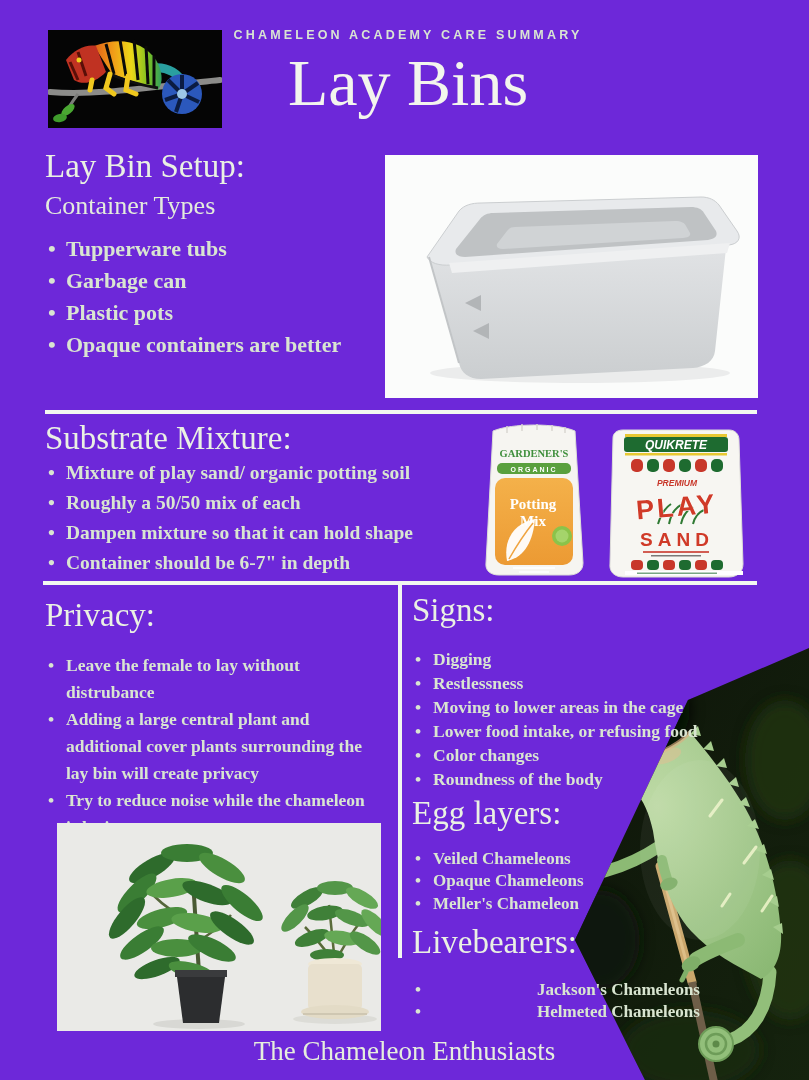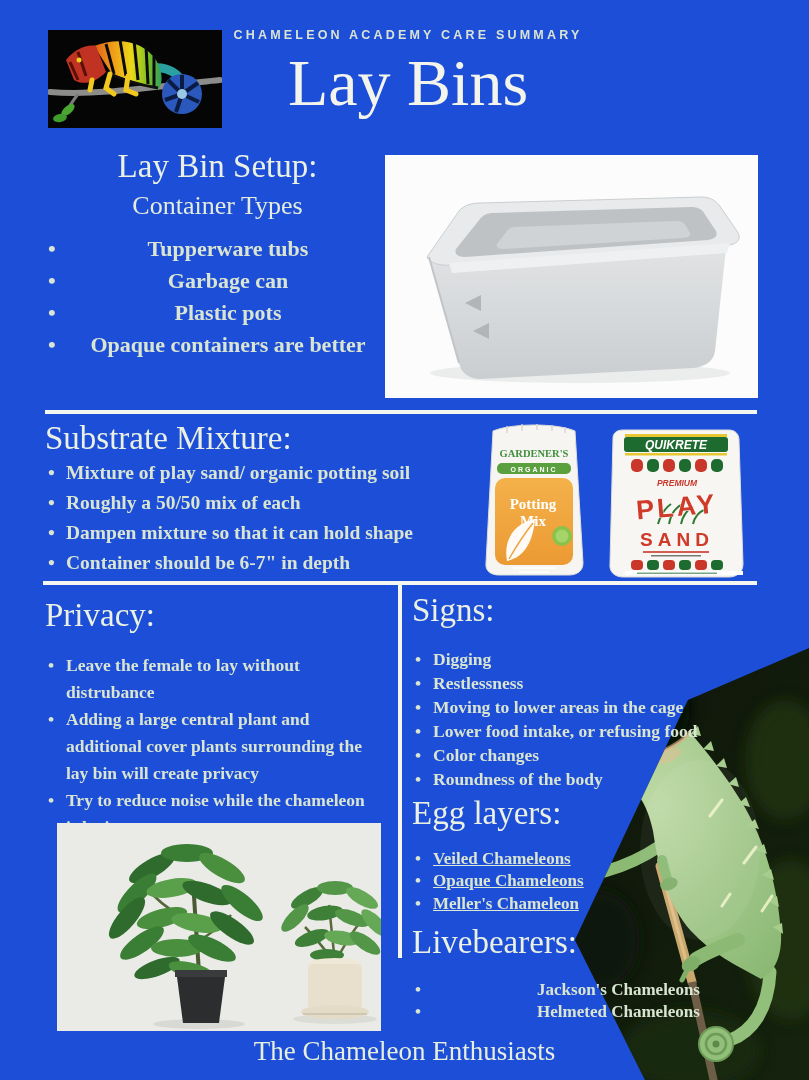--- a/index.html
+++ b/index.html
@@ -1,34 +1,34 @@
 <!DOCTYPE html>
 <html><head>
 <meta charset="utf-8">
 <style>
   html,body{margin:0;padding:0;background:#10200f;}
-  .poster{position:relative;width:809px;height:1080px;background:#1d4ed8;overflow:hidden;
+  .poster{position:relative;width:809px;height:1080px;background:#6d28d9;overflow:hidden;
           font-family:"Liberation Serif","DejaVu Serif",serif;color:#dce7d4;}
   .abs{position:absolute;}
 
   
   .logo-box{left:48px;top:30px;width:174px;height:98px;background:#050505;}
   .header-text{left:226px;top:28px;width:364px;text-align:center;}
   .kicker{font-family:"Liberation Sans","DejaVu Sans",sans-serif;font-size:12.5px;font-weight:bold;
           letter-spacing:3.2px;color:#d9e4d3;white-space:nowrap;}
   .title{font-size:66px;line-height:1.05;color:#f3f5ed;margin-top:6px;font-weight:normal;}
 
   h2{font-size:33px;font-weight:normal;color:#eaf1e3;margin:0;line-height:1.15;}
   .subhead{font-size:26px;color:#e4ecdc;margin-top:5px;}
 
   ul{list-style:none;margin:0;padding:0;}
   li{position:relative;padding-left:21px;font-weight:bold;color:#d9e5d1;}
   li::before{content:"•";position:absolute;left:3px;}
 
-  .setup{left:45px;top:148px;width:345px;text-align:center;}
+  .setup{left:45px;top:148px;width:345px;}
   .setup ul{margin-top:12px;font-size:22px;}
   .setup li{line-height:32px;}
 
   .bin-fig{left:385px;top:155px;width:373px;height:243px;background:#fbfcfb;}
 
   .divider{background:#f3f7f0;}
   .div1{left:45px;top:410px;width:712px;height:4px;}
   .div2{left:43px;top:581px;width:714px;height:4px;}
   .vdiv{left:398px;top:581px;width:4px;height:377px;}
 
@@ -41,21 +41,21 @@
 
   .privacy{left:45px;top:597px;width:345px;}
   .privacy ul{margin-top:17px;font-size:17.5px;width:324px;}
   .privacy li{line-height:27px;}
 
   .col-r{left:412px;width:392px;z-index:2;}
   .signs{top:592px;}
   .signs ul{margin-top:17px;font-size:17.5px;}
   .signs li{line-height:24px;}
   .egg{top:795px;}
-  .egg ul{margin-top:15px;font-size:17px;text-decoration:underline;}
+  .egg ul{margin-top:15px;font-size:17px;}
   .egg li{line-height:22.5px;}
   .live{top:924px;}
   .live ul{margin-top:17px;font-size:17px;}
   .live li{line-height:22.5px;text-align:center;}
 
   .plants-fig{left:57px;top:823px;width:324px;height:208px;background:#eaeae7;}
 
   .photo{left:540px;top:620px;width:269px;height:460px;z-index:1;
          clip-path:polygon(148px 80px,269px 28px,269px 460px,105px 460px,35px 320px);}
 

